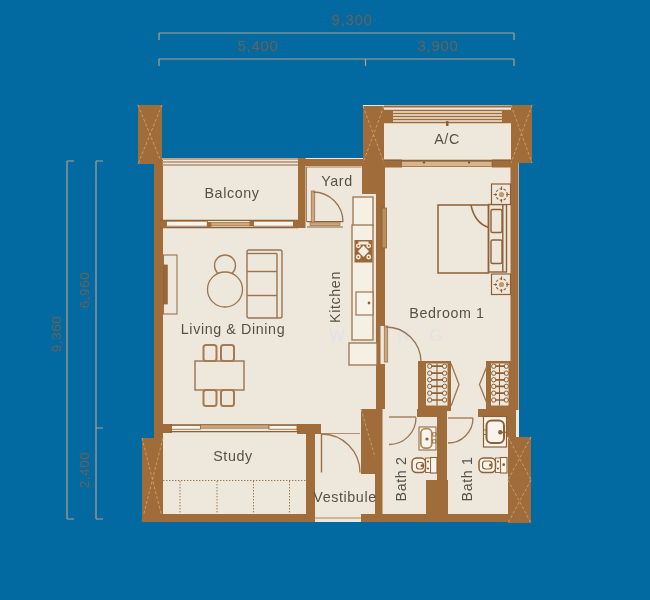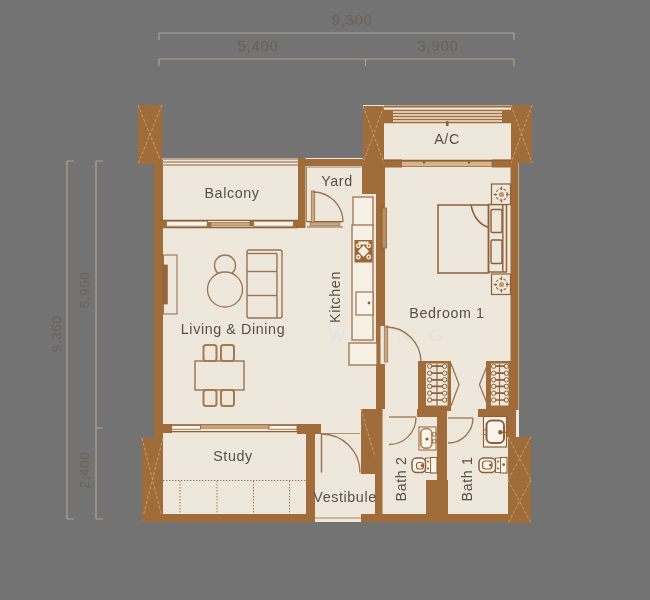--- a/index.html
+++ b/index.html
@@ -1,16 +1,16 @@
 <!DOCTYPE html>
 <html><head>
 <meta charset="utf-8">
 <style>
 html,body{margin:0;padding:0;background:#ffffff;}
-#stage{position:relative;width:650px;height:600px;background:#737373;overflow:hidden;}
+#stage{position:relative;width:650px;height:600px;background:#0369a1;overflow:hidden;}
 svg{display:block;}
 text{font-family:"Liberation Sans",sans-serif;}
 .lbl{fill:#585046;font-size:14.3px;letter-spacing:0.6px;}
 .dim{fill:#6c6156;font-size:13.5px;letter-spacing:0.5px;}
 .dimh{fill:#6c6156;font-size:15px;letter-spacing:0.7px;}
 .wm{fill:#e2e3e6;font-size:16.5px;}
 </style>
 </head>
 <body>
 <div id="stage">

